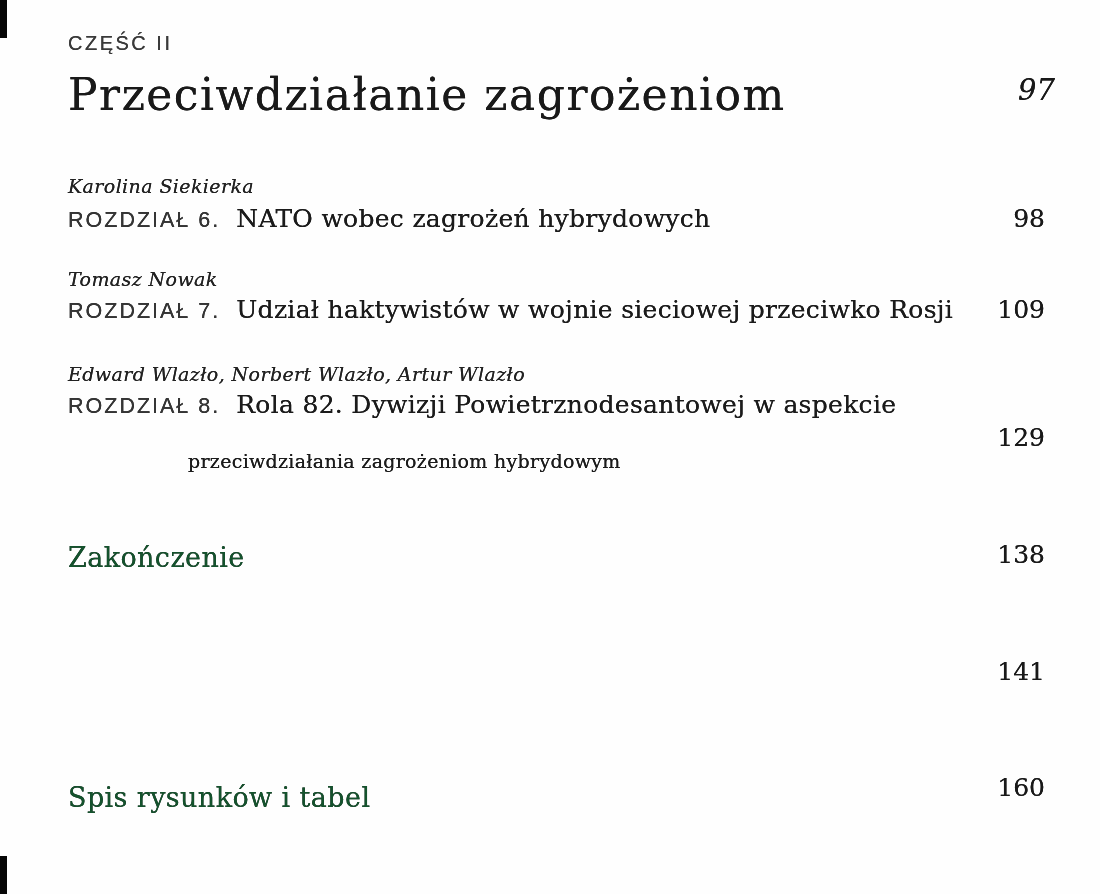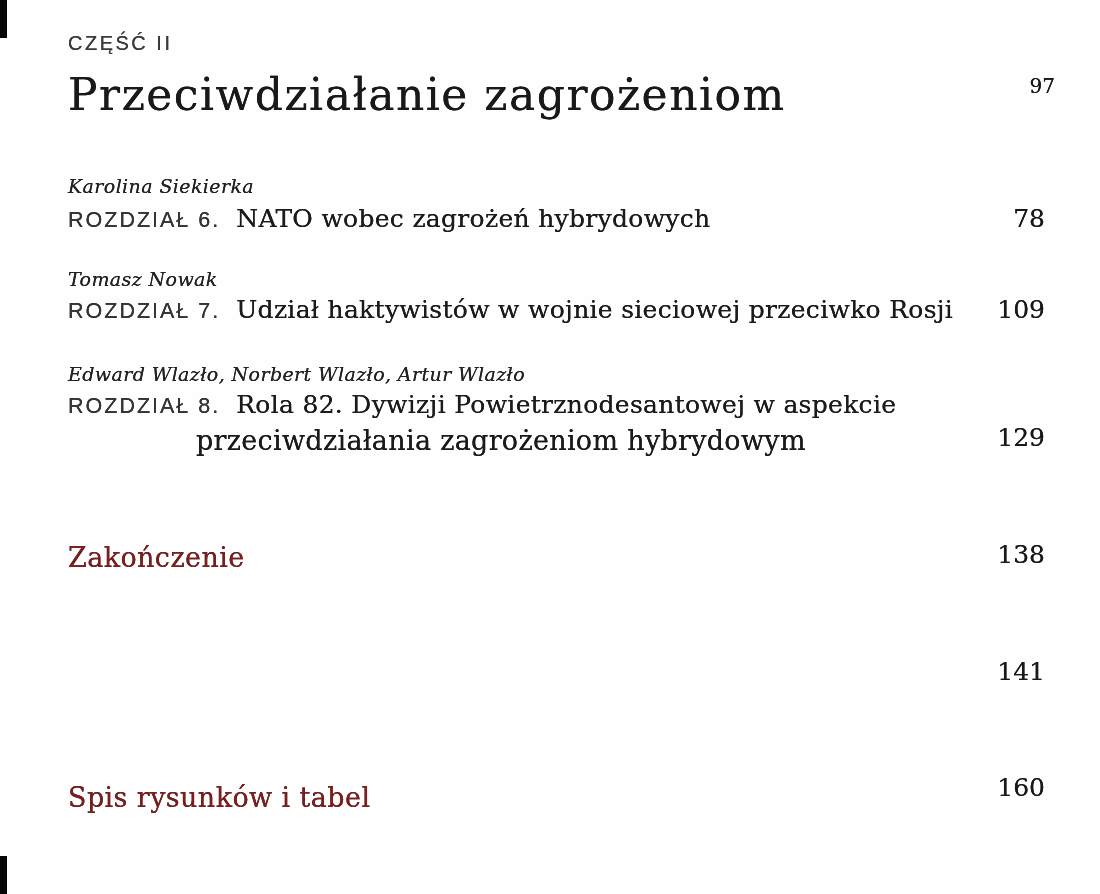--- a/index.html
+++ b/index.html
@@ -60,63 +60,65 @@
     text-shadow: 0 0 0.5px #1b1b1b;
   }
   .chapter-line .prefix {
     font-family: "Liberation Sans", sans-serif;
     font-size: 21.5px;
     letter-spacing: 2px;
     color: #353535;
     margin-right: 16px;
   }
   .chapter-cont {
-    left: 196px;
-    font-size: 27px;
+    left: 188px;
+    font-size: 19px;
     letter-spacing: 0.3px;
     color: #1b1b1b;
     text-shadow: 0 0 0.5px #1b1b1b;
+    margin-top: 25px;
   }
   .bm-label {
     left: 68px;
     font-size: 27px;
     letter-spacing: 0.4px;
-    color: #7f1d1d;
+    color: #14532d;
     text-shadow: 0 0 0.5px #1b1b1b;
   }
   .pagenum {
     right: 55px;
     width: 130px;
     text-align: right;
     font-size: 25px;
     color: #191919;
     text-shadow: 0 0 0.5px #191919;
   }
   .pagenum.part {
     right: 45px;
-    font-size: 20px;
+    font-size: 29px;
+    font-style: italic;
   }
 </style>
 </head>
 <body>
 
 <div class="page">
 
   <div class="artifact top"></div>
   <div class="artifact bottom"></div>
 
   <div class="abs part-label">CZĘŚĆ II</div>
   <div class="abs part-title">Przeciwdziałanie zagrożeniom</div>
   <div class="abs pagenum part" style="top:76px">97</div>
 
   <div class="abs authors" style="top:177px">Karolina Siekierka</div>
   <div class="abs chapter-line" style="top:206px">
     <span class="prefix">ROZDZIAŁ 6.</span><span>NATO wobec zagrożeń hybrydowych</span>
   </div>
-  <div class="abs pagenum" style="top:206px">78</div>
+  <div class="abs pagenum" style="top:206px">98</div>
 
   <div class="abs authors" style="top:270px">Tomasz Nowak</div>
   <div class="abs chapter-line" style="top:297px">
     <span class="prefix">ROZDZIAŁ 7.</span><span>Udział haktywistów w wojnie sieciowej przeciwko Rosji</span>
   </div>
   <div class="abs pagenum" style="top:297px">109</div>
 
   <div class="abs authors" style="top:365px">Edward Wlazło, Norbert Wlazło, Artur Wlazło</div>
   <div class="abs chapter-line" style="top:392px">
     <span class="prefix">ROZDZIAŁ 8.</span><span>Rola 82. Dywizji Powietrznodesantowej w aspekcie</span>

